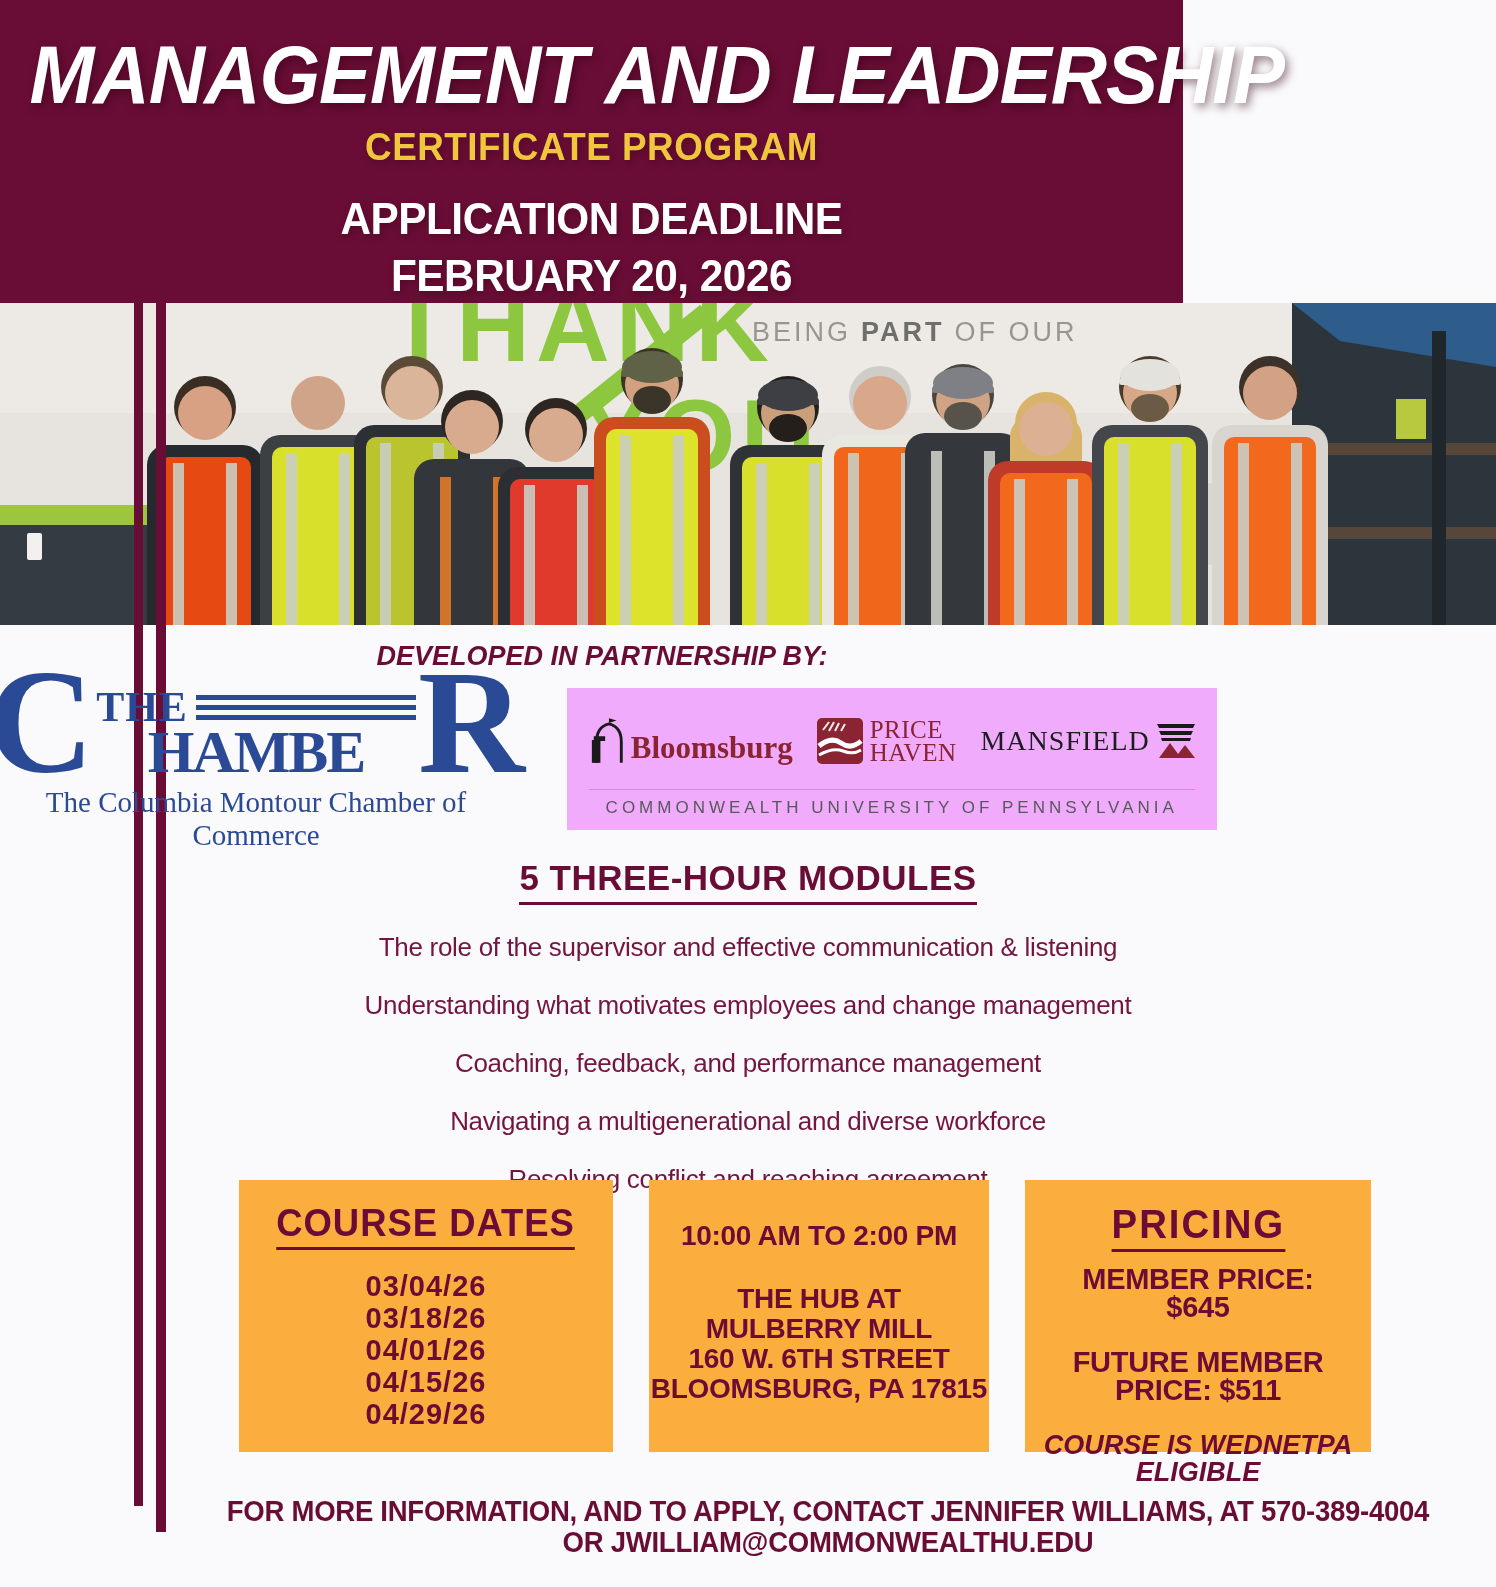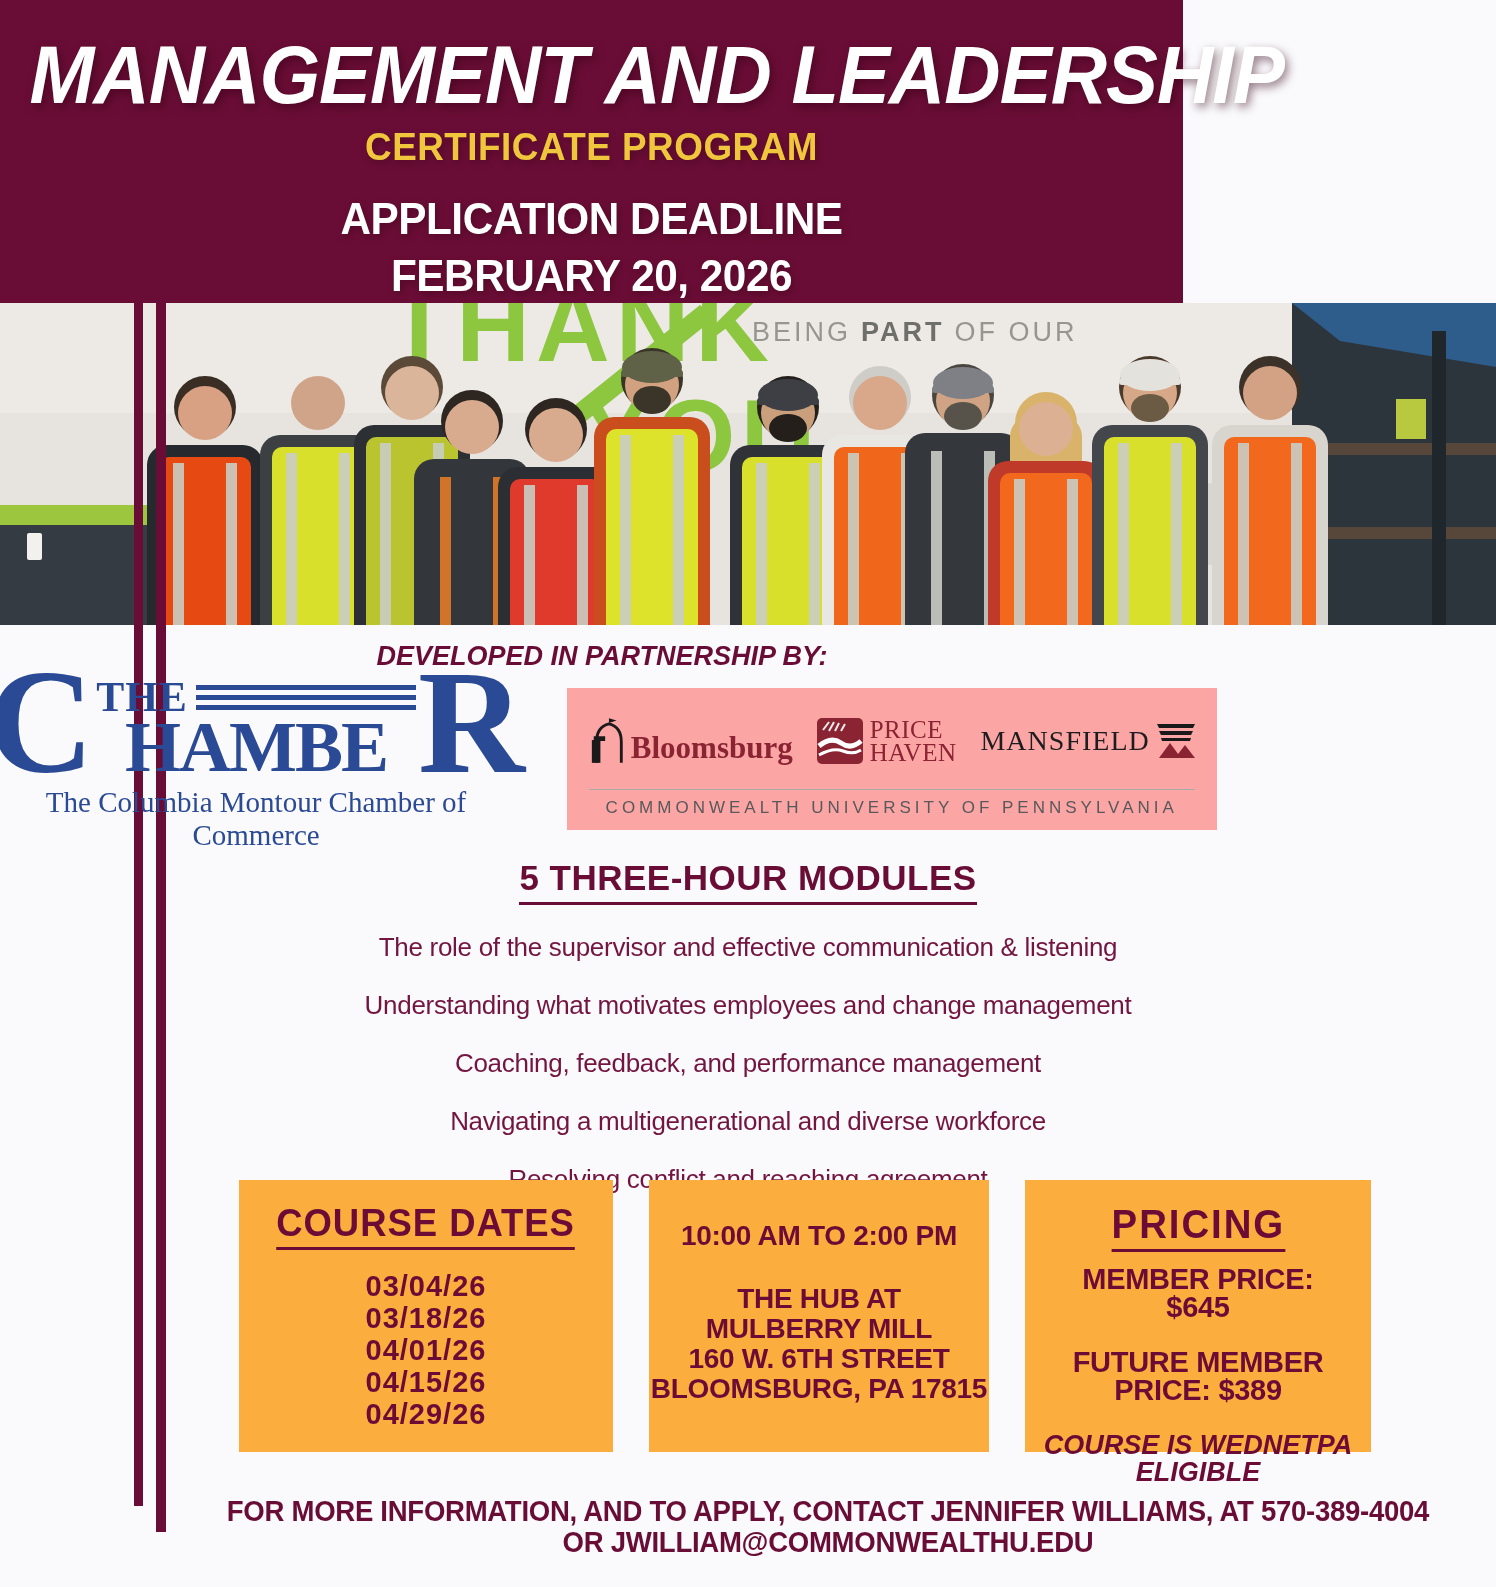--- a/index.html
+++ b/index.html
@@ -35,24 +35,24 @@
   .logos{margin-top:12px;display:flex;justify-content:center;align-items:center;gap:42px;height:150px;}
 
   .chamber{color:var(--chamber_blue,#2B4A96);font-family:"Liberation Serif",serif;}
   .ch-lockup{display:flex;align-items:flex-end;justify-content:center;font-weight:bold;}
   .ch-c,.ch-r{font-size:148px;line-height:.75;}
   .ch-mid{display:flex;flex-direction:column;margin:0 2px;}
   .ch-the-row{display:flex;align-items:center;gap:8px;margin-bottom:2px;}
   .ch-the{font-size:42px;line-height:.9;letter-spacing:1px;}
   .ch-lines{flex:1;display:flex;flex-direction:column;gap:5px;min-width:220px;}
   .ch-lines i{display:block;height:5px;background:var(--chamber_blue,#2B4A96);}
-  .ch-hambe{font-size:72px;line-height:.82;letter-spacing:-2px;}
+  .ch-hambe{font-size:60px;line-height:.82;letter-spacing:-2px;}
   .ch-tagline{margin-top:8px;font-size:29px;text-align:center;}
 
-  .cu-panel{background:#fca5a5;padding:14px 22px 12px;}
+  .cu-panel{background:#f0abfc;padding:14px 22px 12px;}
   .cu-row{display:flex;align-items:center;justify-content:center;gap:24px;height:78px;}
   .cu-bloom{display:flex;align-items:flex-end;gap:4px;}
   .cu-bloom span{font-family:"Liberation Serif",serif;font-weight:bold;font-size:31px;
         color:var(--campus_crimson,#8A2332);}
   .cu-lock{display:flex;align-items:center;gap:7px;}
   .lock-text{display:flex;flex-direction:column;text-align:left;font-family:"Liberation Serif",serif;
         font-size:25px;line-height:.92;color:var(--campus_crimson,#8A2332);letter-spacing:.5px;}
   .cu-mans{display:flex;align-items:center;gap:7px;}
   .cu-mans span{font-family:"Liberation Serif",serif;font-size:28px;letter-spacing:1px;color:#1d1d1f;}
   .cu-divider{height:1px;background:#aaa;margin:9px 0 8px;}
@@ -346,21 +346,21 @@
     <div class="box box-pricing">
       <div class="box-heading pricing-h">
         <span>PRICING</span>
       </div>
       <div class="price-group">
         <div>MEMBER PRICE:</div>
         <div>$645</div>
       </div>
       <div class="price-group future">
         <div>FUTURE MEMBER</div>
-        <div>PRICE: $389</div>
+        <div>PRICE: $511</div>
       </div>
       <div class="price-note">
         <div>COURSE IS WEDNETPA</div>
         <div>ELIGIBLE</div>
       </div>
     </div>
 
   </section>
 
   <footer class="contact">

